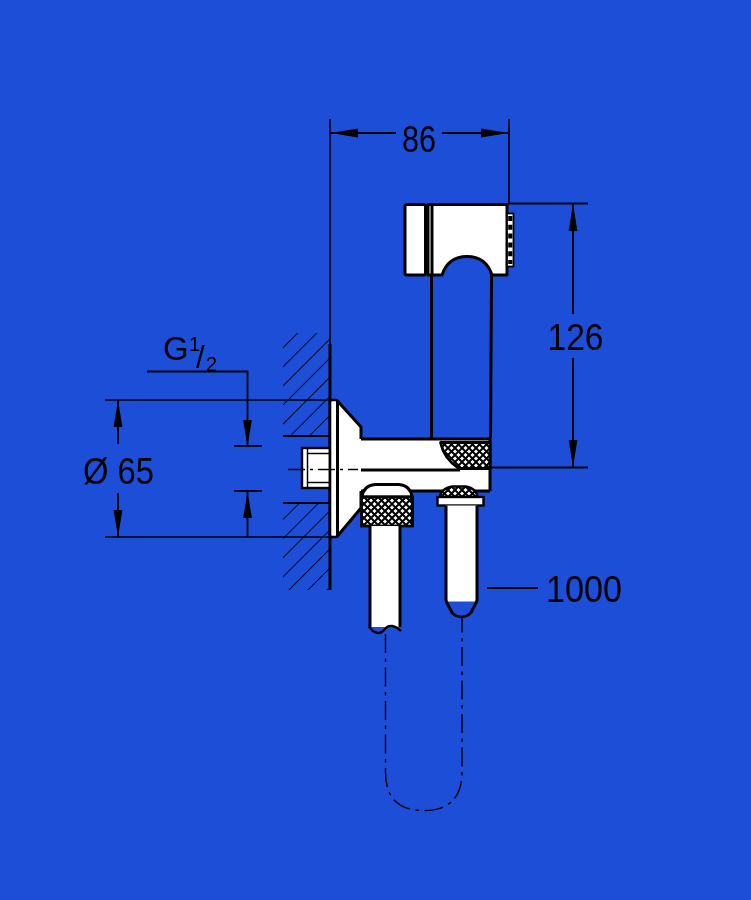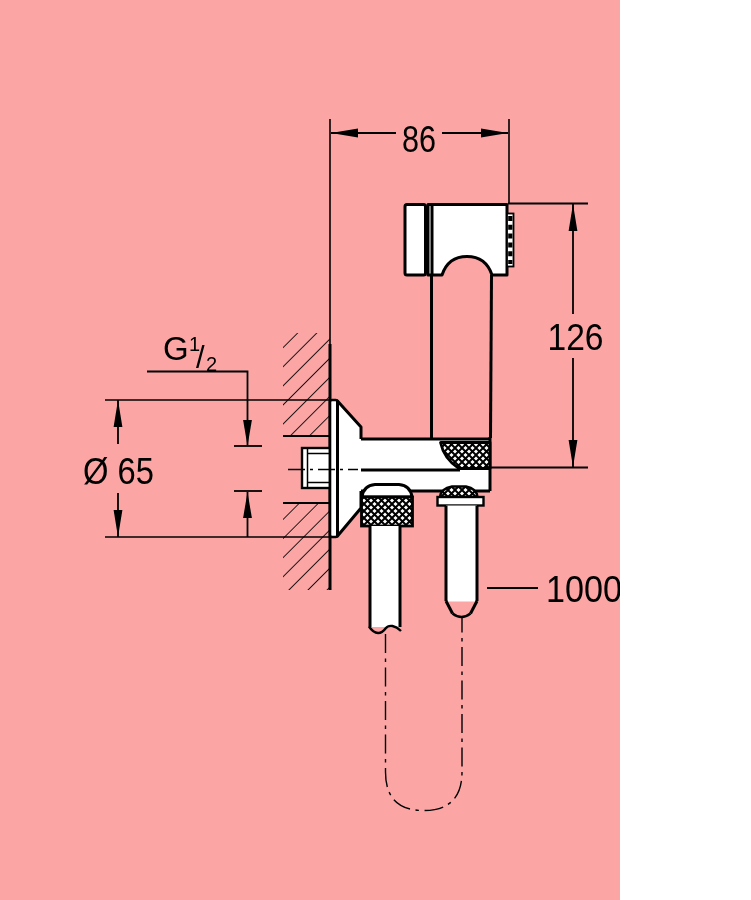--- a/index.html
+++ b/index.html
@@ -1,16 +1,16 @@
 <!DOCTYPE html>
 <html><head>
 <meta charset="utf-8">
 <style>
   html,body{margin:0;padding:0;background:#ffffff;}
-  .stage{width:620px;height:900px;background:#fca5a5;position:relative;overflow:hidden;}
+  .stage{width:751px;height:900px;background:#1d4ed8;position:relative;overflow:hidden;}
   svg{display:block;}
   svg text{font-family:"Liberation Sans", sans-serif; fill:#000;}
 </style>
 </head>
 <body>
 
 <div class="stage">
 <svg width="751" height="900" viewBox="0 0 751 900">
   <defs>
 

